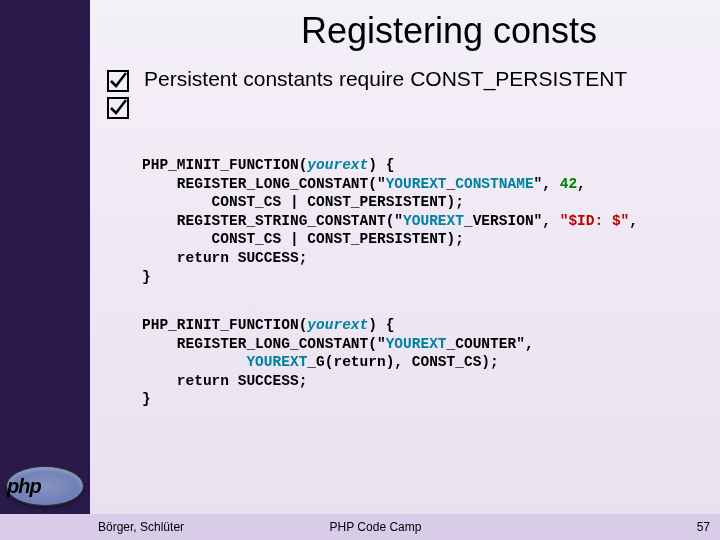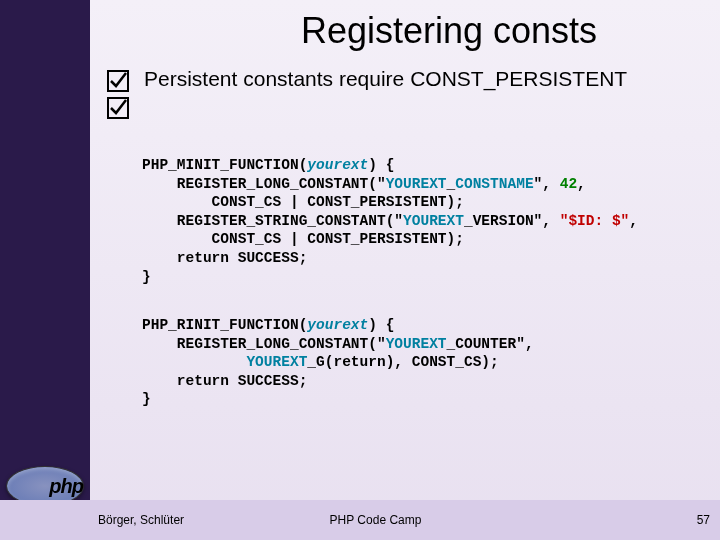--- a/index.html
+++ b/index.html
@@ -12,21 +12,21 @@
   .sidebar {
     position: absolute; left: 0; top: 0;
     width: 90px; height: 540px;
     background: #2a1a4a;
   }
   .php-logo {
     position: absolute; left: 6px; bottom: 34px;
     width: 78px; height: 40px;
     background: radial-gradient(ellipse 50% 50% at 50% 50%, #8892BF 0%, #6C7EB7 100%);
     border-radius: 50%;
-    display: flex; align-items: center; justify-content: flex-end;
+    display: flex; align-items: center; justify-content: flex-start;
     border: 1px solid #333;
     box-shadow: inset 0 2px 4px rgba(255,255,255,0.3), 0 2px 4px rgba(0,0,0,0.4);
   }
   .php-logo span {
     color: #000; font-weight: bold; font-size: 20px;
     font-family: Arial, sans-serif; font-style: italic;
     letter-spacing: -1px;
   }
   .content { position: absolute; left: 90px; top: 0; width: 630px; height: 388px; margin-left: 44px; }
   .title {
@@ -50,21 +50,21 @@
     line-height: 1.28;
     white-space: pre;
     color: #000;
   }
   .code-block2 { margin-top: 30px; }
   .kw-yourext { color: #0080A0; font-style: italic; }
   .kw-const { color: #0080A0; }
   .kw-str { color: #c00000; }
   .kw-num { color: #008000; }
   .footer {
-    position: absolute; left: 0; bottom: 0; width: 720px; height: 40px;
+    position: absolute; left: 0; bottom: 0; width: 720px; height: 26px;
     background: #d8cce8;
     display: flex; align-items: center;
     font-size: 12px; color: #000; font-family: Verdana, sans-serif;
   }
   .footer .authors { position: absolute; left: 98px; }
   .footer .camp { position: absolute; left: 0; width: 720px; text-align: center; padding-left: 31px; }
   .footer .page { position: absolute; right: 10px; }
 </style>
 </head>
 <body>

